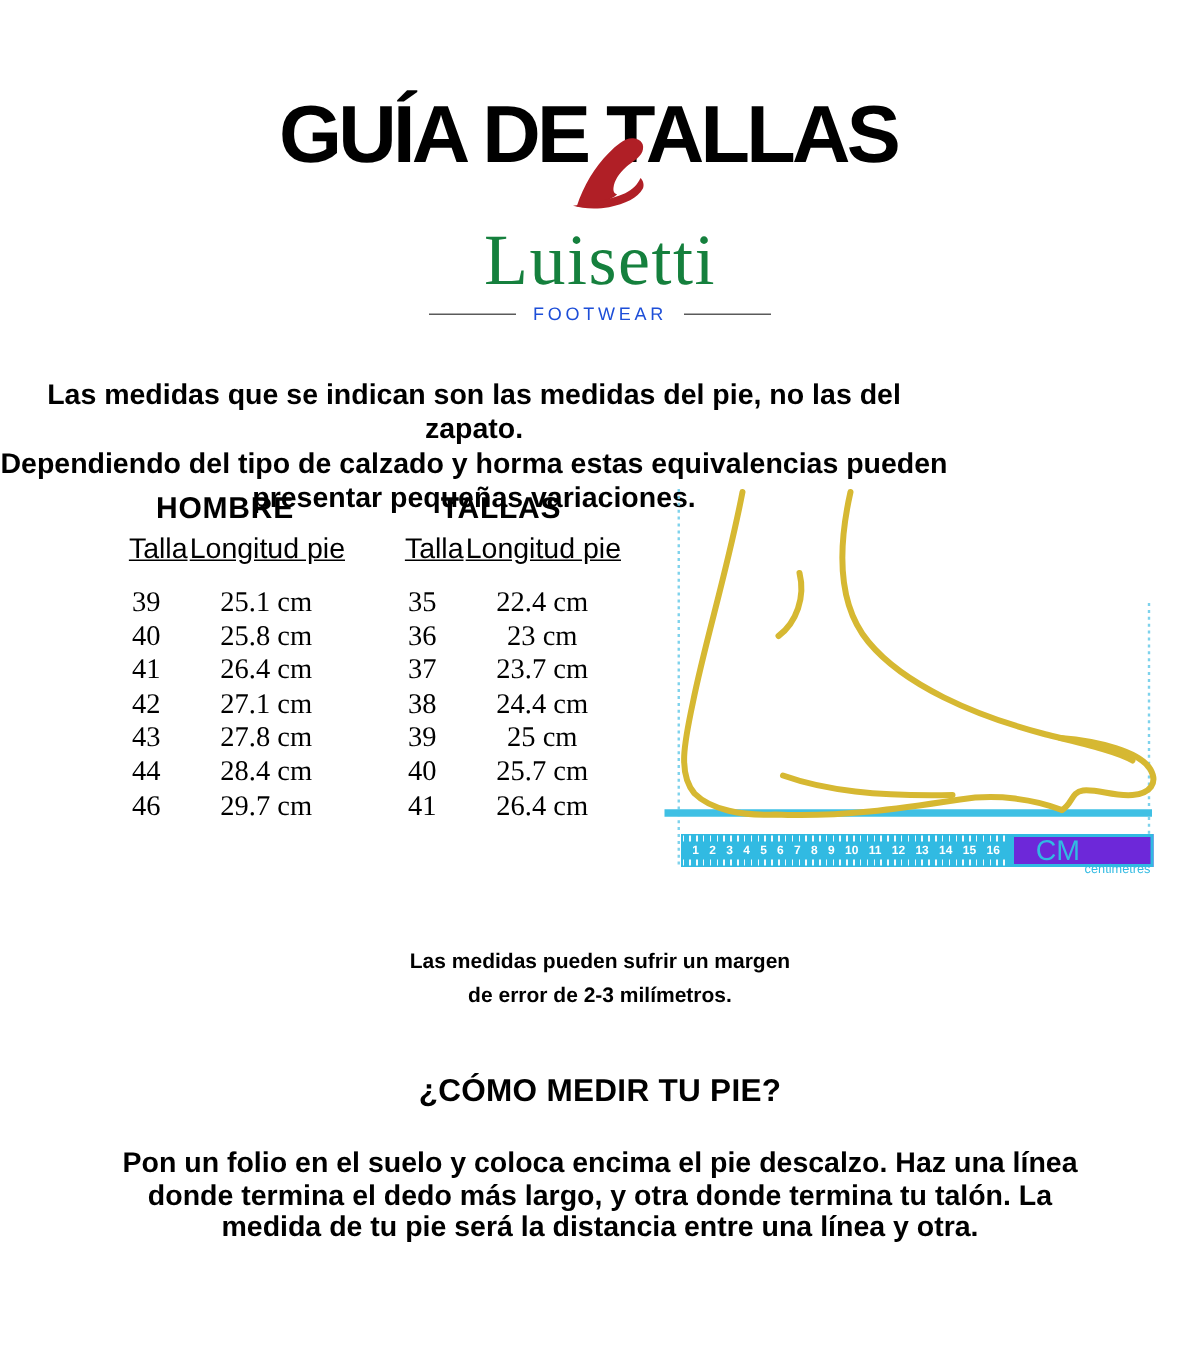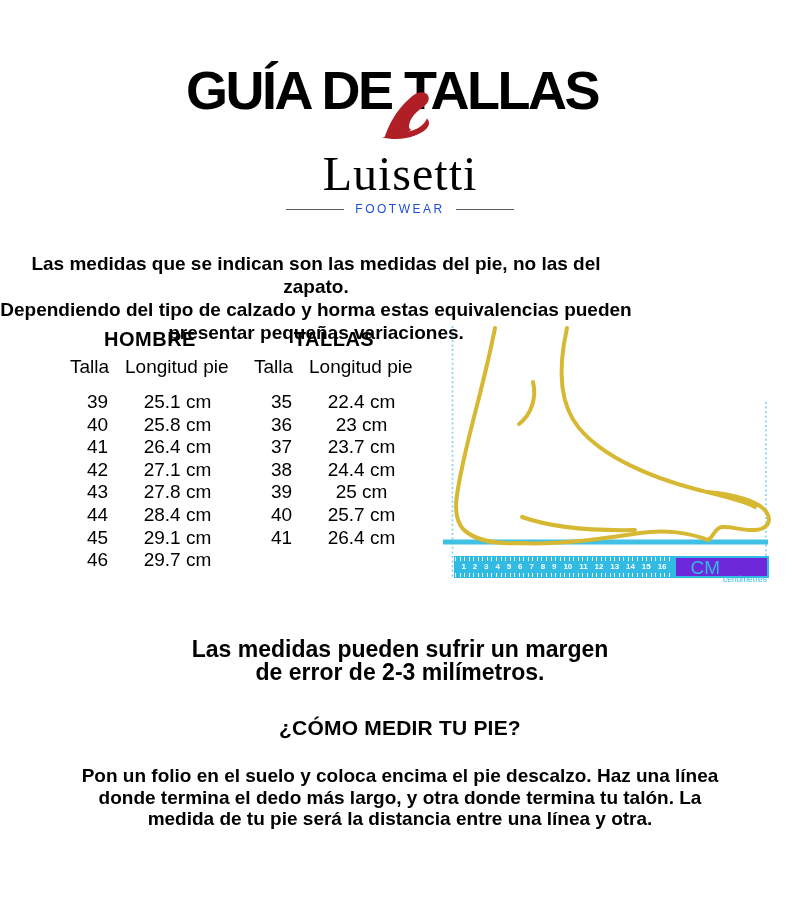--- a/index.html
+++ b/index.html
@@ -10,40 +10,40 @@
   .abs{position:absolute;}
   
   .page-title{
     top:27px;left:0;width:784px;text-align:center;
     font-size:54px;font-weight:bold;letter-spacing:-2.5px;line-height:54px;
   }
   .logo-wrap{top:85px;left:374px;width:64px;height:60px;}
   .brand-name{
     top:149px;left:0;width:800px;text-align:center;
     font-family:"Liberation Serif", serif;font-size:48px;line-height:50px;
-    color:#000000;letter-spacing:1px;
+    color:#15803d;letter-spacing:1px;
   }
   .brand-tagline{
     top:202px;left:0;width:800px;display:flex;align-items:center;justify-content:center;gap:11px;
   }
   .tagline-rule{width:58px;height:0;border-top:1.5px solid #5a5a5a;}
   .tagline-text{font-size:12px;letter-spacing:2.5px;color:#1d4ed8;}
   
   .intro-text{
     top:233px;left:0;width:632px;text-align:center;
     font-size:19px;font-weight:bold;line-height:23px;white-space:pre-line;
   }
   
   .size-table{width:160px;}
   .table-men{left:70px;top:328px;}
   .table-women{left:254px;top:328px;}
   .ttitle{text-align:center;font-size:20px;font-weight:bold;letter-spacing:.5px;margin-bottom:5px;}
   .thead{display:grid;grid-template-columns:55px 105px;font-size:19px;margin-bottom:13px;}
-  .thead span{text-align:left;white-space:nowrap;}
-  .trows .trow{display:grid;grid-template-columns:55px 105px;font-size:19px;line-height:22.6px;}
+  .thead span{text-align:right;white-space:nowrap;text-decoration:underline;}
+  .trows .trow{display:grid;grid-template-columns:55px 105px;font-size:19px;line-height:22.6px;font-family:Liberation Serif, serif;}
   .trows .trow span{text-align:center;white-space:nowrap;}
   
   .figure{left:440px;top:318px;width:340px;height:266px;}
   .figure svg{position:absolute;left:0;top:0;}
   .ruler{position:absolute;left:14px;top:238px;width:315px;height:22px;display:flex;}
   .ruler-bar{
     position:relative;flex:0 0 220px;background:#31BAE2;
     display:flex;align-items:center;justify-content:space-around;padding:0 4px;box-sizing:border-box;
   }
   .ruler-bar::before,.ruler-bar::after{
@@ -55,21 +55,21 @@
   .ruler-bar span{color:#fff;font-size:8px;font-weight:bold;line-height:1;}
   .ruler-unit{
     flex:1;background:#6d28d9;border:2px solid #31BAE2;box-sizing:border-box;
     display:flex;align-items:center;justify-content:flex-end;gap:3px;color:#31BAE2;
   }
   .unit-cm{font-size:19px;line-height:1;}
   .unit-label{font-size:8.5px;margin-top:24px;}
   
   .note-margin{
     top:615px;left:0;width:800px;text-align:center;
-    font-size:23px;font-weight:bold;line-height:22.5px;white-space:pre-line;
+    font-size:14px;font-weight:bold;line-height:22.5px;white-space:pre-line;
   }
   .how-title{
     top:699px;left:0;width:800px;text-align:center;
     font-size:21px;font-weight:bold;letter-spacing:.2px;
   }
   .how-text{
     top:746px;left:0;width:800px;text-align:center;
     font-size:19px;font-weight:bold;line-height:21.5px;white-space:pre-line;
   }
 </style>
@@ -125,24 +125,20 @@
         <span>42</span>
         <span>27.1 cm</span>
       </div>
       <div class="trow">
         <span>43</span>
         <span>27.8 cm</span>
       </div>
       <div class="trow">
         <span>44</span>
         <span>28.4 cm</span>
-      </div>
-      <div class="trow">
-        <span>45</span>
-        <span>29.1 cm</span>
       </div>
       <div class="trow">
         <span>46</span>
         <span>29.7 cm</span>
       </div>
     </div>
 </div>
 
 <div class="abs size-table table-women">
   <div class="ttitle">TALLAS</div>

